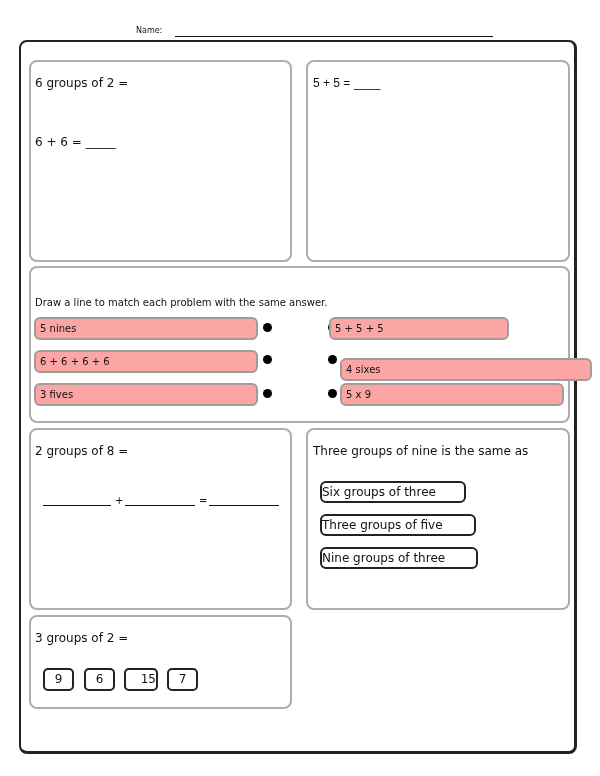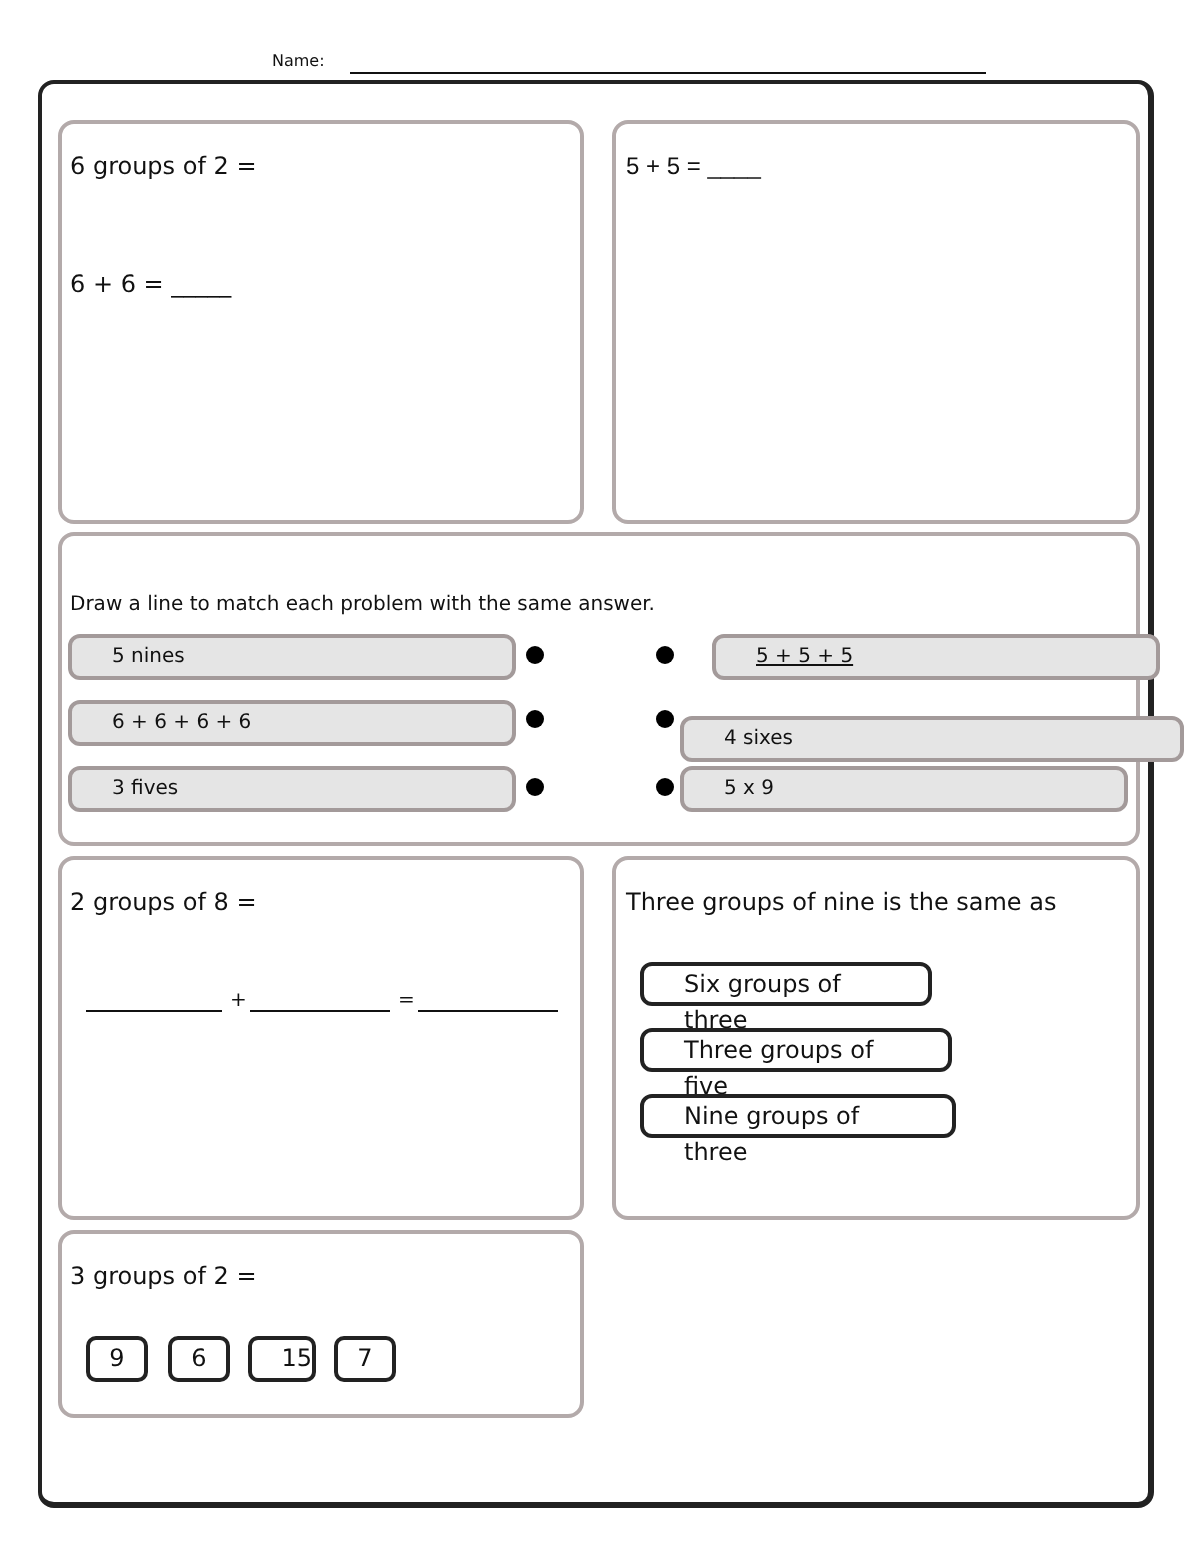--- a/index.html
+++ b/index.html
@@ -4,23 +4,23 @@
 <style>
   html, body { margin:0; padding:0; background:#ffffff; }
   body { width:600px; height:776px; position:relative; font-family:"DejaVu Sans", sans-serif; color:#111; overflow:hidden; }
   .name-row { position:absolute; top:26px; left:136px; font-size:8px; color:#111; }
   .name-line { position:absolute; top:36px; left:175px; width:318px; border-bottom:1px solid #111; }
   .outer { position:absolute; left:19px; top:40px; width:558px; height:714px; border:2px solid #222; border-radius:8px; box-sizing:border-box; border-right-width:3px; border-bottom-width:3px; }
   .box { position:absolute; border:2px solid #b3aaaa; border-radius:8px; box-sizing:border-box; background:#fff; }
   .t { position:absolute; white-space:nowrap; }
   .f12 { font-size:12px; }
   .f10 { font-size:10px; }
-  .pill { position:absolute; border:2px solid #a39a9a; border-radius:6px; box-sizing:border-box; height:23px; font-size:10px; line-height:19px; padding-left:20px; background:#e5e5e5; }
+  .pill { position:absolute; border:2px solid #a39a9a; border-radius:6px; box-sizing:border-box; height:23px; font-size:10px; line-height:19px; padding-left:4px; background:#fca5a5; }
   .dot { position:absolute; width:9px; height:9px; background:#000; border-radius:50%; }
-  .choice { position:absolute; border:2px solid #222; border-radius:6px; box-sizing:border-box; height:22px; font-size:12px; line-height:18px; padding:0 20px; background:#fff; }
+  .choice { position:absolute; border:2px solid #222; border-radius:6px; box-sizing:border-box; height:22px; font-size:12px; line-height:18px; padding:0 0; background:#fff; }
   .num { position:absolute; border:2px solid #222; border-radius:5px; box-sizing:border-box; height:23px; width:31px; font-size:12px; line-height:19px; text-align:center; background:#fff; }
   .blank { position:absolute; border-bottom:1px solid #111; height:0; }
 </style>
 </head>
 <body>
 
 <div class="name-row">Name:</div>
 <div class="name-line"></div>
 
 <div class="outer"></div>
@@ -39,21 +39,21 @@
 </div>
 <div class="pill" style="left:34px;top:317px;width:224px;">5 nines</div>
 <div class="pill" style="left:34px;top:350px;width:224px;">6 + 6 + 6 + 6</div>
 <div class="pill" style="left:34px;top:383px;width:224px;">3 fives</div>
 <div class="dot" style="left:263px;top:323px;"></div>
 <div class="dot" style="left:263px;top:355px;"></div>
 <div class="dot" style="left:263px;top:389px;"></div>
 <div class="dot" style="left:328px;top:323px;"></div>
 <div class="dot" style="left:328px;top:355px;"></div>
 <div class="dot" style="left:328px;top:389px;"></div>
-<div class="pill" style="left:356px;top:317px;width:224px;text-decoration:underline;">5 + 5 + 5</div>
+<div class="pill" style="left:329px;top:317px;width:180px;">5 + 5 + 5</div>
 <div class="pill" style="left:340px;top:358px;width:252px;">4 sixes</div>
 <div class="pill" style="left:340px;top:383px;width:224px;">5 x 9</div>
 
 <div class="box" style="left:29px;top:428px;width:263px;height:182px;">
   <div class="t f12" style="left:4px;top:14px;">2 groups of 8 =</div>
 </div>
 <div class="blank" style="left:43px;top:505px;width:68px;"></div>
 <div class="t f10" style="left:115px;top:495px;">+</div>
 <div class="blank" style="left:125px;top:505px;width:70px;"></div>
 <div class="t f10" style="left:199px;top:495px;">=</div>

